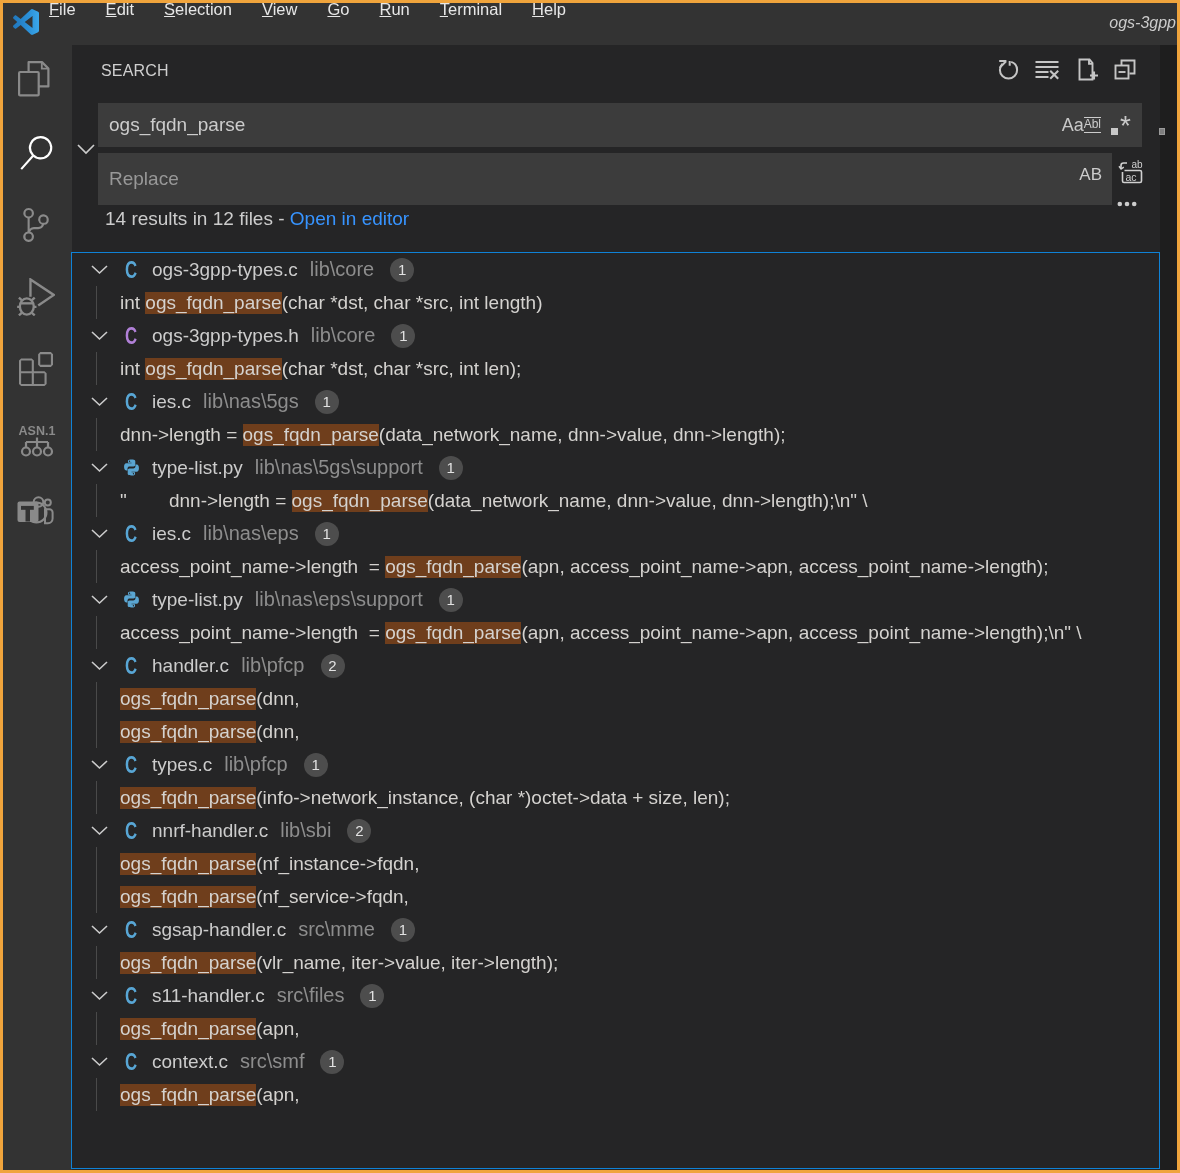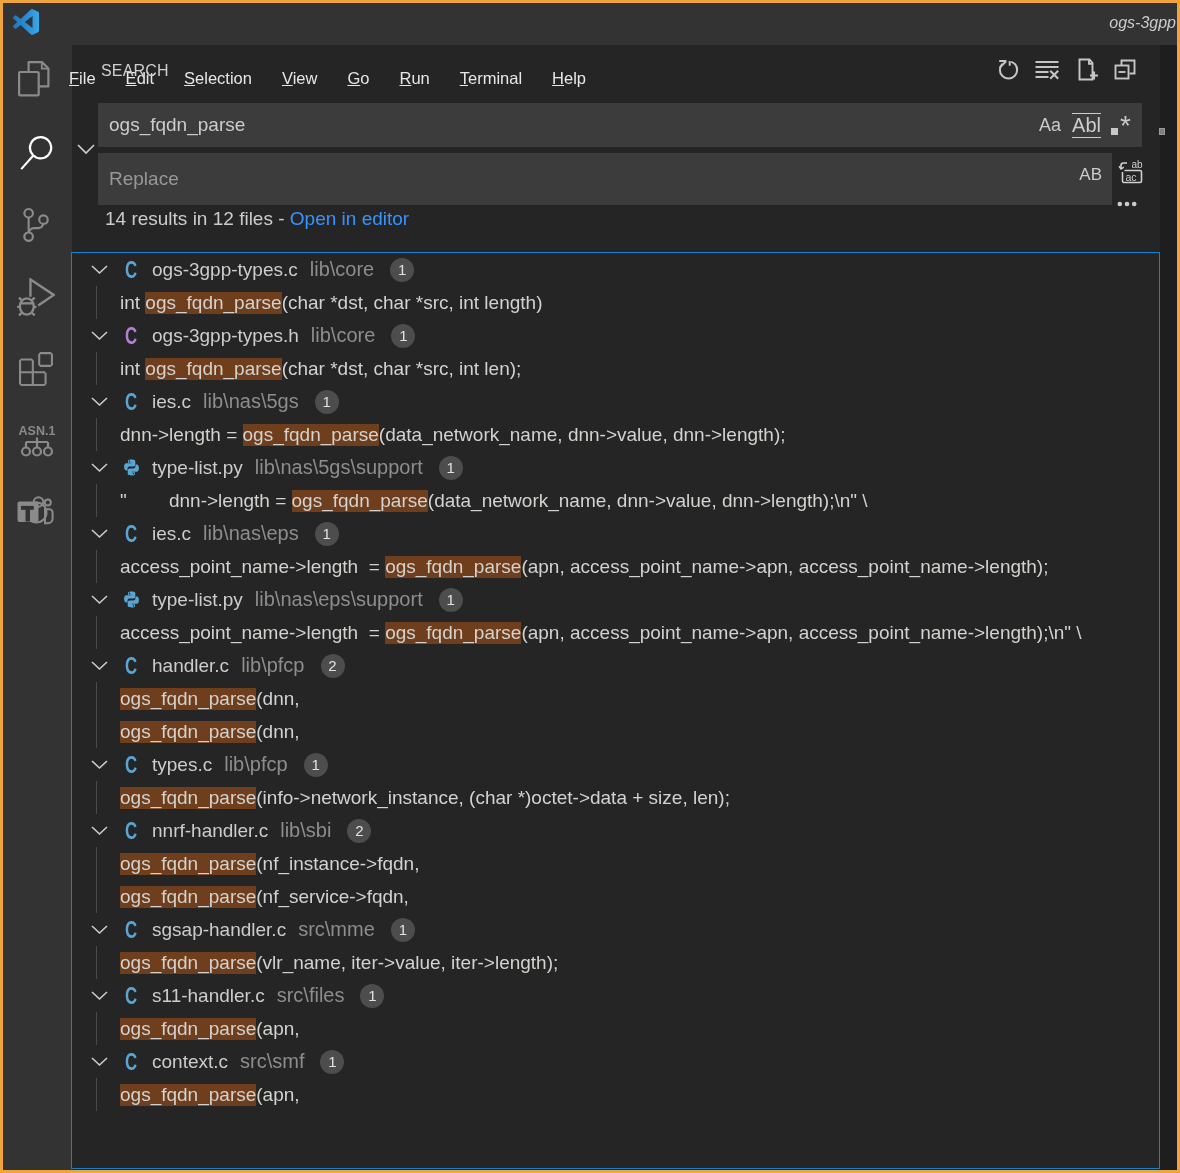--- a/index.html
+++ b/index.html
@@ -4,22 +4,22 @@
 <style>
   * { margin:0; padding:0; box-sizing:border-box; }
   html,body { width:1180px; height:1173px; overflow:hidden; background:#252526;
     font-family:"Liberation Sans", sans-serif; }
   .abs { position:absolute; }
   
   #titlebar { left:0; top:0; width:1180px; height:45px; background:#333333; }
   #activitybar { left:0; top:45px; width:72px; height:1128px; background:#333333; }
   #rightstrip { left:1160px; top:45px; width:20px; height:1128px; background:#1e1e1e; }
   #frame { left:0; top:0; width:1180px; height:1173px; border:3px solid #f0a43c; z-index:50; pointer-events:none; }
-  #menus { left:54px; top:0; height:45px; display:flex; align-items:flex-end;
-    font-size:16.5px; color:#e7e7e7;margin-top:43px; }
+  #menus { left:34px; top:0; height:45px; display:flex; align-items:flex-start;
+    font-size:16.5px; color:#e7e7e7; }
   #menus span { padding:0 15px; }
   #wintitle { right:4px; top:0; height:45px; display:flex; align-items:center;
     font-size:16px; color:#cccccc;font-style:italic; }
   
   .aicon { left:0; width:72px; height:72px; display:flex; align-items:center; justify-content:center; }
   
   #sbtitle { left:101px; top:52px; width:200px; height:38px; display:flex; align-items:center;
     font-size:16px; color:#cfcfcf; letter-spacing:0.2px; }
   .hicon { top:58px; width:24px; height:24px; }
   
@@ -153,21 +153,21 @@
   <path d="M5.5 14h7"></path>
 </svg>
 
 <svg id="toggleRep" class="abs" width="18" height="16" viewBox="0 0 18 16" fill="none" stroke="#cccccc" stroke-width="1.7">
   <path d="M1 4 L9 12 L17 4"></path>
 </svg>
 
 <div id="findbox" class="abs inputbox">
   <span class="intext">ogs_fqdn_parse</span>
   <span style="font-size:18px;color:#c8c8c8;margin-left:4px">Aa</span>
-  <span style="font-size:20px;color:#cccccc;border-top:1.5px solid #cccccc;border-bottom:1.5px solid #cccccc;line-height:1.15;margin-left:11px">Abl</span>
+  <span style="font-size:12px;color:#cccccc;border-top:1.5px solid #cccccc;border-bottom:1.5px solid #cccccc;line-height:1.15;">Abl</span>
   <svg width="25" height="26" viewBox="0 0 25 26" style="margin-left:9px;margin-right:7px">
     <rect x="1" y="16" width="7" height="7" fill="#c8c8c8"></rect>
     <text x="10" y="23" font-size="28" fill="#c8c8c8" font-family="Liberation Sans">*</text>
   </svg>
 </div>
 
 <div id="replacebox" class="abs inputbox">
   <span class="intext" style="color:#989898">Replace</span>
   <span style="font-size:17px;color:#cccccc;margin-right:10px;position:relative;top:-4px">AB</span>
 </div>

